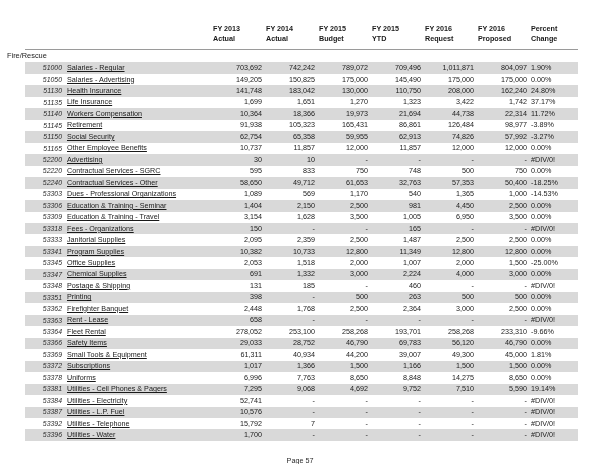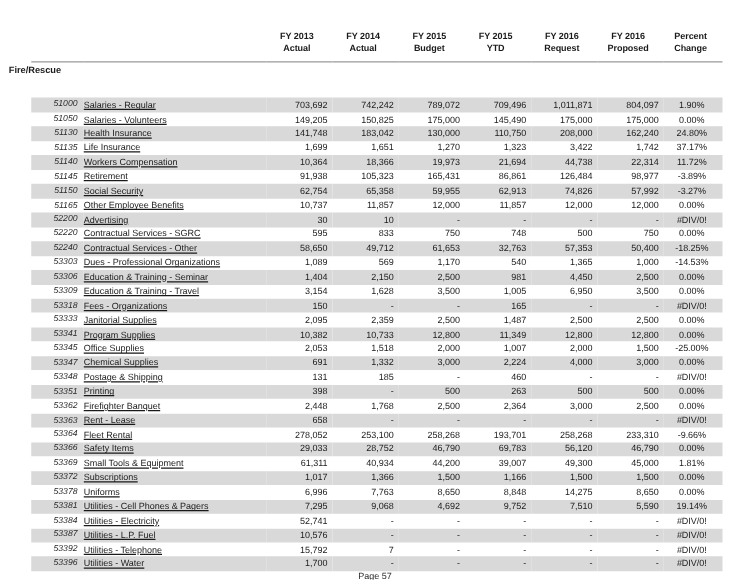--- a/index.html
+++ b/index.html
@@ -37,21 +37,21 @@
   col.c-desc  { width: 146px; }
   col.c-num   { width: 53px; }
   col.c-pct   { width: 47px; }
 
   thead th {
     font-size: 7.2px;
     font-weight: bold;
     padding: 0 4px 0 0;
     vertical-align: bottom;
     line-height: 1.42;
-    text-align: center;
+    text-align: left;
     border: none;
     white-space: nowrap;
   }
   thead th.h-blank {
     text-align: left;
   }
   thead th .hl {
     display: block;
   }
   thead tr.head-rule th {
@@ -79,29 +79,29 @@
   }
   td.desc {
     text-align: left;
     padding-left: 0;
     text-decoration: underline;
   }
   td.num {
     text-align: right;
   }
   td.pct {
-    text-align: center;
+    text-align: left;
     padding-right: 2px;
   }
 
   tr.section-head td {
-    font-weight: bold;
+    font-weight: normal;
     font-size: 7.4px;
     padding-top: 2px;
-    padding-bottom: 18px;
+    padding-bottom: 2px;
     background: transparent;
   }
   tr.section-head td.sect {
     text-align: left;
     padding-left: 0;
   }
   .sect-label {
     margin-left: -18px;
     display: inline-block;
   }
@@ -185,21 +185,21 @@
           <td class="num">703,692</td>
           <td class="num">742,242</td>
           <td class="num">789,072</td>
           <td class="num">709,496</td>
           <td class="num">1,011,871</td>
           <td class="num">804,097</td>
           <td class="pct">1.90%</td>
         </tr>
         <tr>
           <td class="code">51050</td>
-          <td class="desc">Salaries - Volunteers</td>
+          <td class="desc">Salaries - Advertising</td>
           <td class="num">149,205</td>
           <td class="num">150,825</td>
           <td class="num">175,000</td>
           <td class="num">145,490</td>
           <td class="num">175,000</td>
           <td class="num">175,000</td>
           <td class="pct">0.00%</td>
         </tr>
         <tr class="shaded">
           <td class="code">51130</td>

